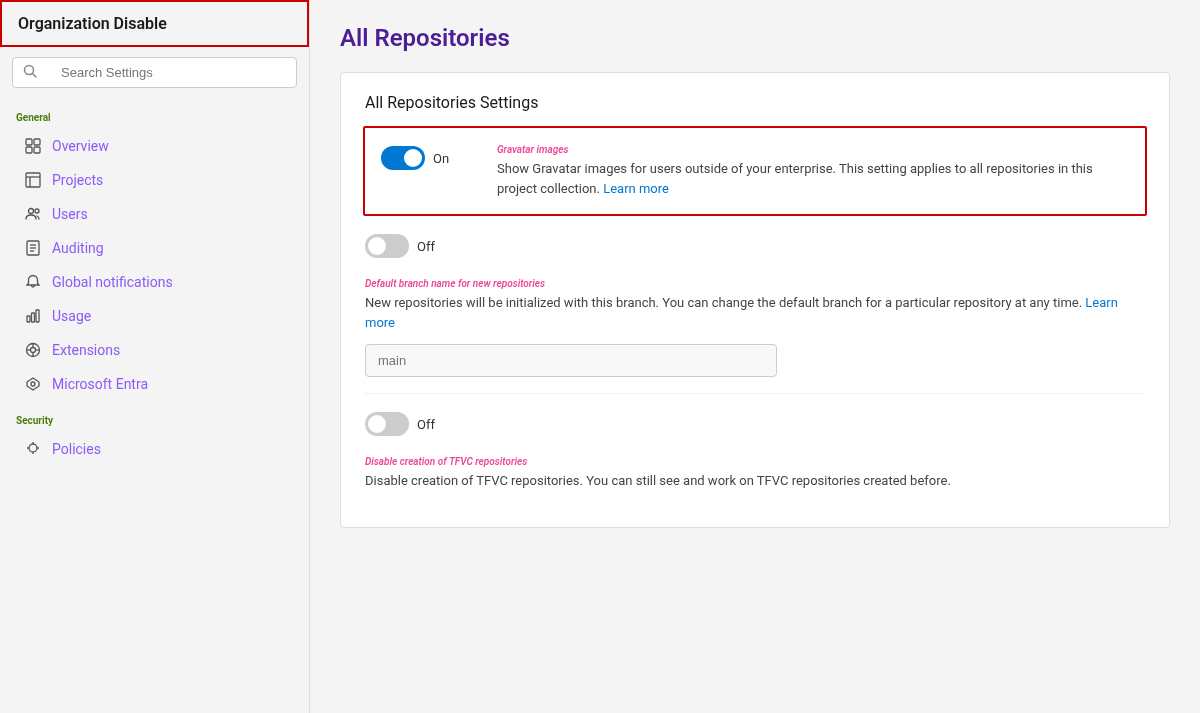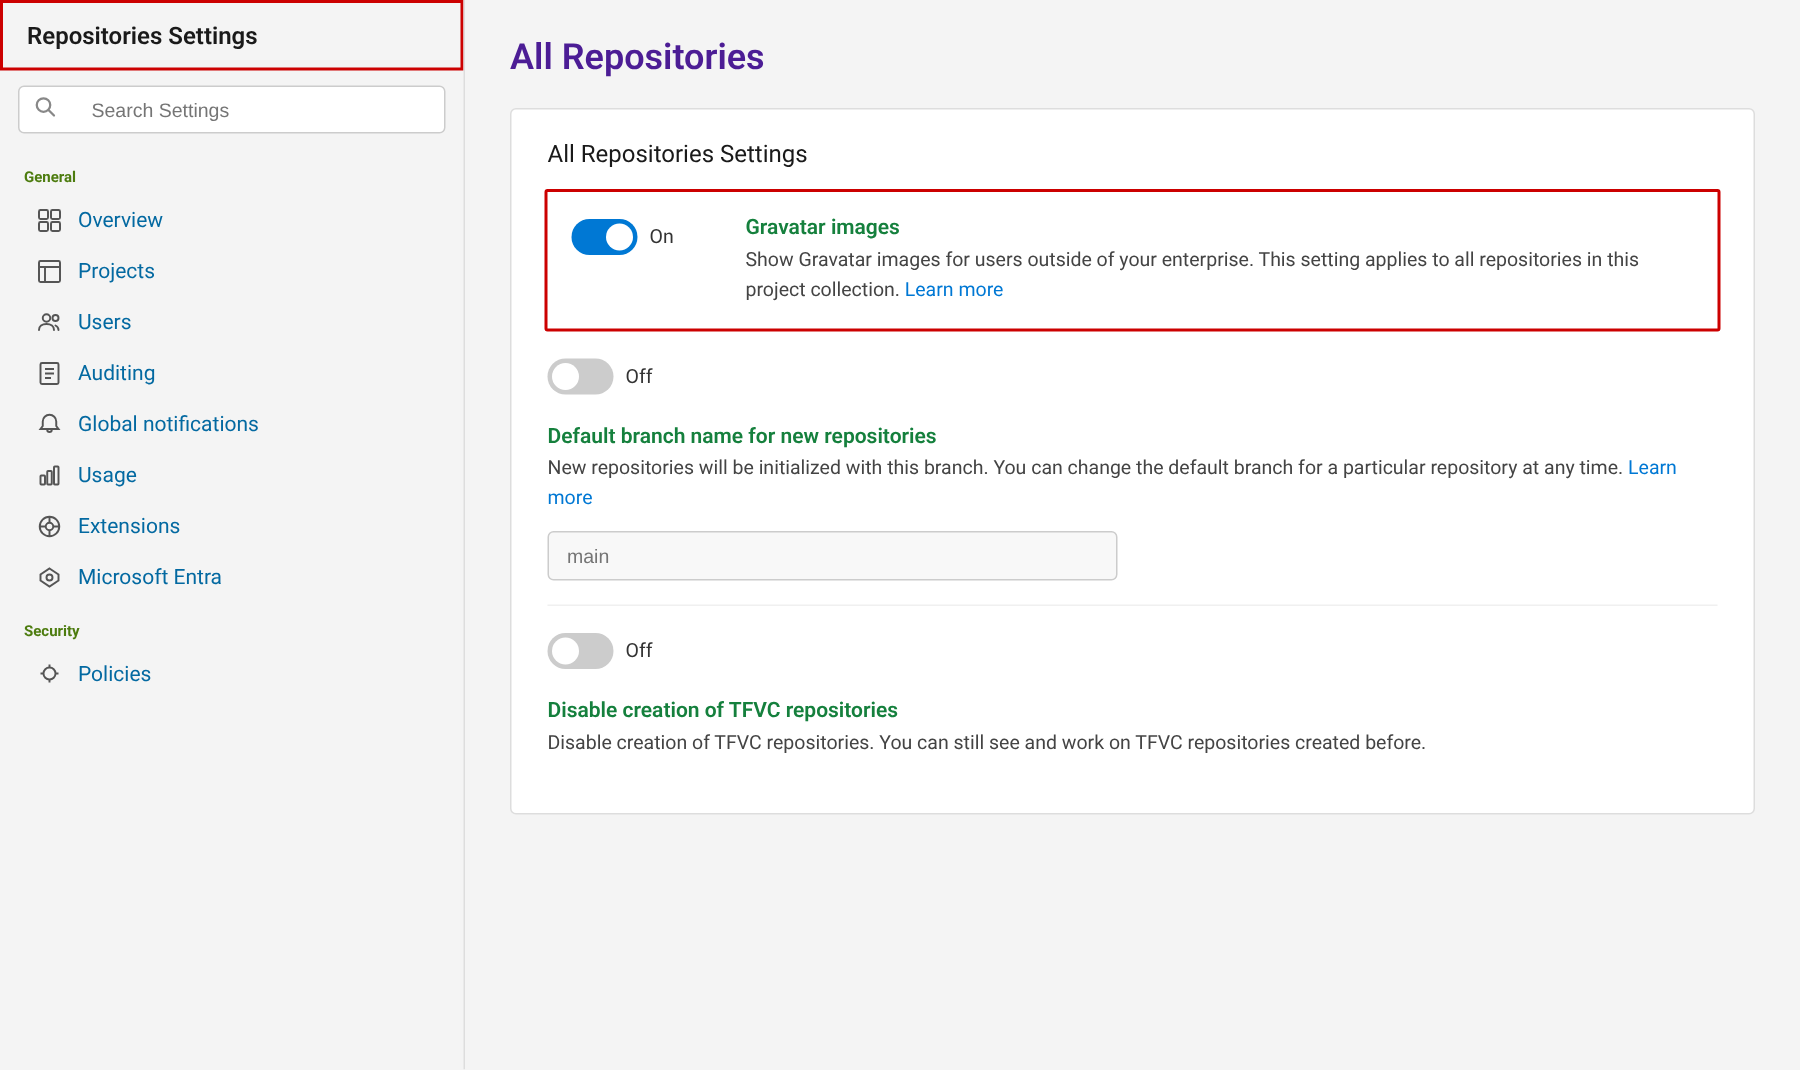--- a/index.html
+++ b/index.html
@@ -87,21 +87,21 @@
       color: #4d7c0f;
       padding: 14px 16px 6px 16px;
     }
 
     .sidebar-item {
       display: flex;
       align-items: center;
       gap: 10px;
       padding: 8px 16px 8px 24px;
       cursor: pointer;
-      color: #0369a1;
+      color: #8b5cf6;
       font-size: 14px;
       border-radius: 0;
     }
 
     .sidebar-item .item-icon {
       width: 18px;
       height: 18px;
       flex-shrink: 0;
       display: flex;
       align-items: center;
@@ -206,41 +206,42 @@
 
     .toggle-switch.off .toggle-thumb {
       left: 3px;
     }
 
     .setting-info {
       flex: 1;
     }
 
     .setting-title {
-      font-size: 14px;
+      font-size: 10px;
       font-weight: 600;
-      color: #15803d;
+      color: #ec4899;
       margin-bottom: 4px;
+      font-style: italic;
     }
 
     .setting-desc {
       font-size: 13px;
       color: #444;
       line-height: 1.5;
     }
 
     .setting-link {
       color: #0078d4;
       text-decoration: none;
       cursor: pointer;
     }
 
     .branch-input {
       margin-top: 12px;
-      width: 380px;
+      width: 412px;
       padding: 8px 12px;
       border: 1px solid #ccc;
       border-radius: 4px;
       font-size: 13px;
       color: #999;
       background: #f8f8f8;
       display: block;
     }
 
     .between-rows {
@@ -251,21 +252,21 @@
 
     .between-rows:last-child {
       border-bottom: none;
     }
   </style>
 </head>
 <body>
 
 <div class="sidebar">
   <div class="sidebar-title-bar">
-    <span class="sidebar-title">Repositories Settings</span>
+    <span class="sidebar-title">Organization Disable</span>
   </div>
 
   <div class="search-box">
     <span class="search-icon-svg">
       <svg width="14" height="14" viewBox="0 0 14 14" fill="none">
         <circle cx="6" cy="6" r="4.5" stroke="#888" stroke-width="1.5"></circle>
         <line x1="9.5" y1="9.5" x2="13" y2="13" stroke="#888" stroke-width="1.5" stroke-linecap="round"></line>
       </svg>
     </span>
     <input class="search-input" type="text" placeholder="Search Settings" style="">

